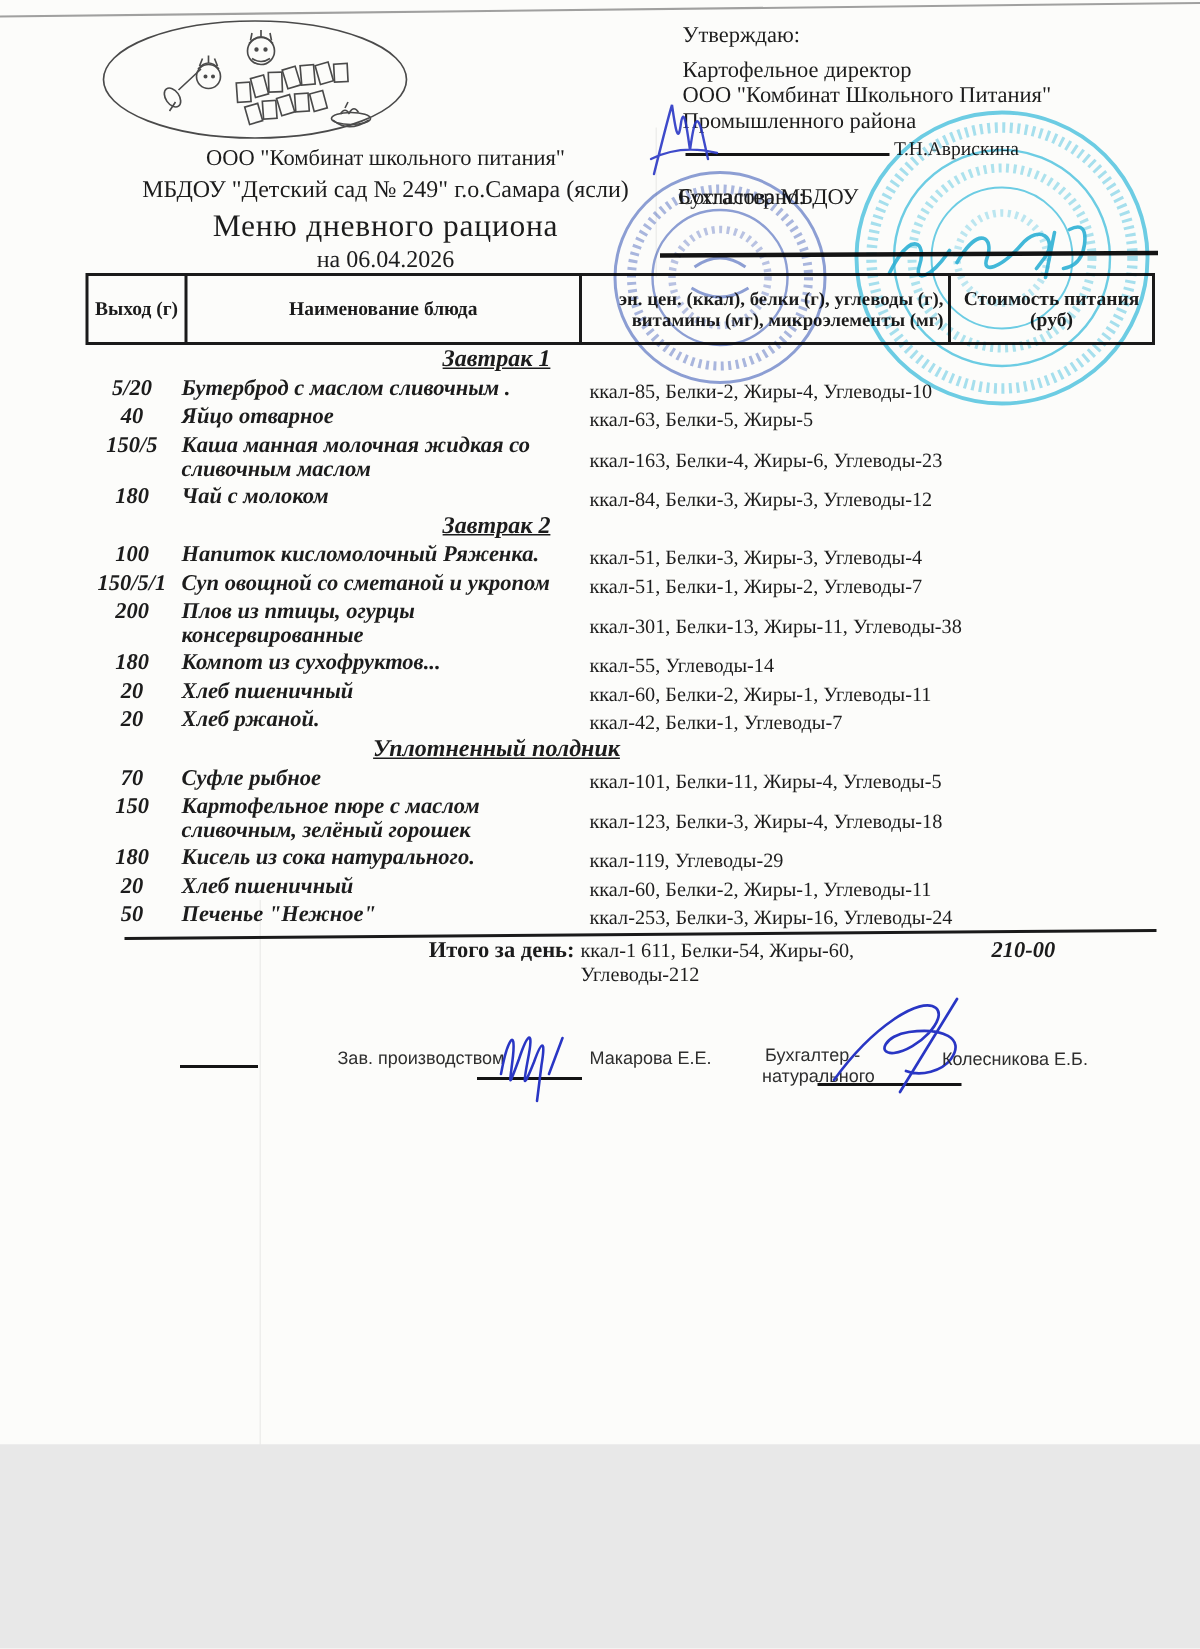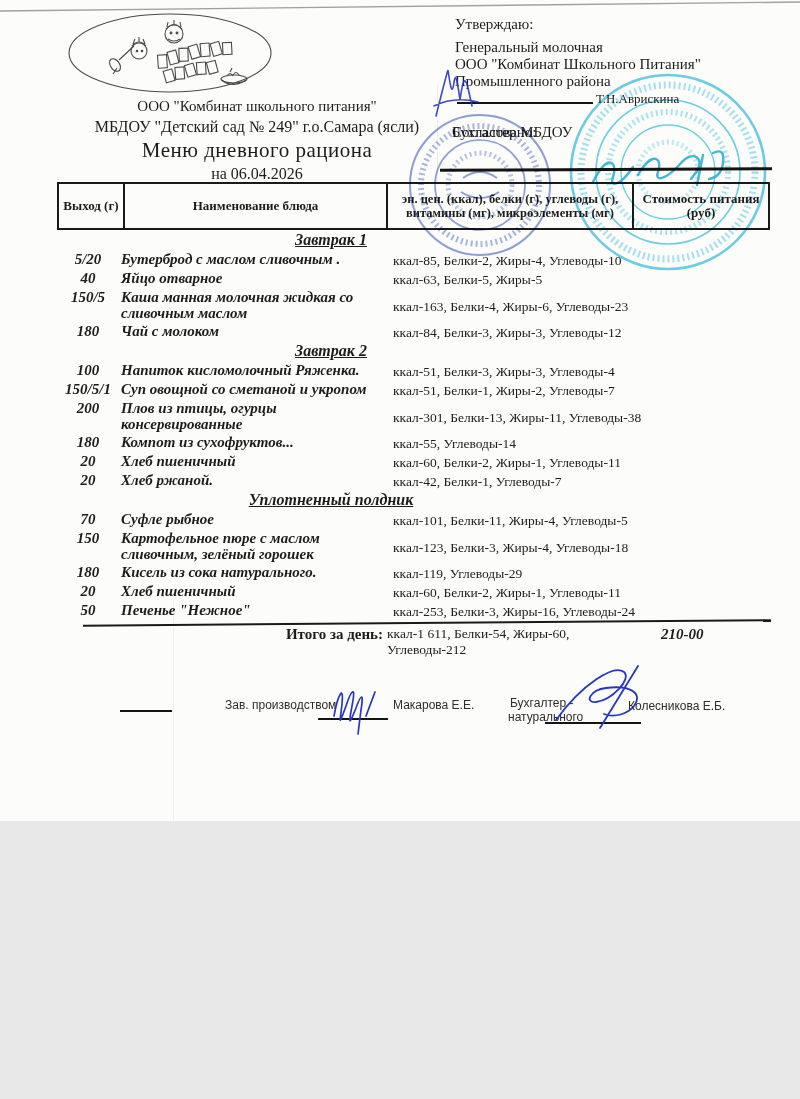--- a/index.html
+++ b/index.html
@@ -1,18 +1,18 @@
 <!DOCTYPE html>
 <html><head>
 <meta charset="utf-8">
 <style>
   * { margin:0; padding:0; box-sizing:border-box; }
   html,body { background:#e8e8e8; }
   .page {
-    position:relative; width:800px; height:821px;
+    position:relative; width:800px; height:963px;
     background:#fcfcfa; overflow:hidden;
     font-family:"Liberation Serif", serif; color:#1c1c1c;
   }
   .abs { position:absolute; }
   
   .fold-line { position:absolute; width:1px; background:rgba(60,60,60,.07); }
   
   .approve-text { font-size:15px; line-height:17px; }
   .sig-line { position:absolute; background:#141414; }
   .small-name { font-size:13px; }
@@ -29,21 +29,21 @@
     grid-template-columns:64px 263px 246px 1fr;
     background:transparent;
   }
   .thead .cell {
     border-left:2px solid #1a1a1a; padding:4px 3px;
     display:flex; align-items:center; justify-content:center;
     text-align:center; font-weight:bold; font-size:13px; line-height:14px;
     min-height:44px;
   }
   .thead .cell:first-child { border-left:none; }
-  .thead .cell.nutri { font-size:12.5px; }
+  .thead .cell.nutri { font-size:12.5px;text-align:right; }
   
   .menu-col { position:absolute; left:57px; top:230px; width:713px; }
   .sec { width:548px; text-align:center; font-style:italic; font-weight:bold;
          font-size:16px; line-height:18px; padding:1px 0; }
   .sec span { text-decoration:underline;text-align:right; }
   .mrow { display:grid; grid-template-columns:62px 274px 322px 1fr; min-height:19px; }
   .mrow .portion { text-align:center; font-style:italic; font-weight:bold;
                    font-size:15px; line-height:17px; padding-top:1px; }
   .mrow .dish { font-style:italic; font-weight:bold; font-size:15px;
                 line-height:16px; padding:1px 8px 1px 2px; }
@@ -103,21 +103,21 @@
         <rect x="144" y="55" width="9" height="12" transform="rotate(-5 148 61)"></rect>
       </g>
 
       <path d="M160,72 q10,9 24,0"></path>
       <ellipse cx="172" cy="71" rx="13" ry="4"></ellipse>
       <path d="M165,68 q3,-5 6,0 M171,67 q3,-5 6,0 M168,64 l2,-4"></path>
     </g>
   </svg>
 
   <div class="abs approve-text" style="left:455px;top:16px;">Утверждаю:</div>
-  <div class="abs approve-text" style="left:455px;top:39px;">Генеральный молочная</div>
+  <div class="abs approve-text" style="left:455px;top:39px;">Картофельное директор</div>
   <div class="abs approve-text" style="left:455px;top:56px;">ООО "Комбинат Школьного Питания"</div>
   <div class="abs approve-text" style="left:455px;top:73px;">Промышленного района</div>
   <div class="sig-line" style="left:457px;top:102px;width:136px;height:2px;"></div>
   <div class="abs small-name" style="left:596px;top:91px;text-align:center;">Т.Н.Аврискина</div>
   <div class="abs approve-text" style="left:452px;top:124px;">Согласовано:</div>
   <div class="abs approve-text" style="left:452px;top:124px;">Бухгалтер МБДОУ</div>
   <div class="sig-line" style="left:440px;top:168px;width:332px;height:3px;transform:rotate(-0.3deg);"></div>
 
   <div class="center-head">
     <div class="l1">ООО "Комбинат школьного питания"</div>

